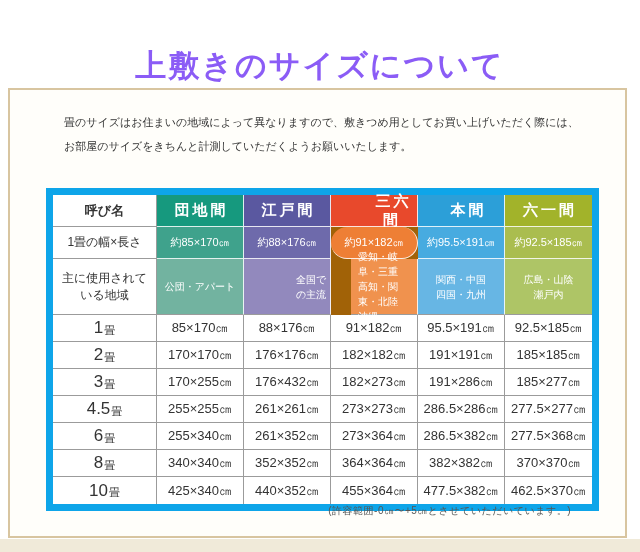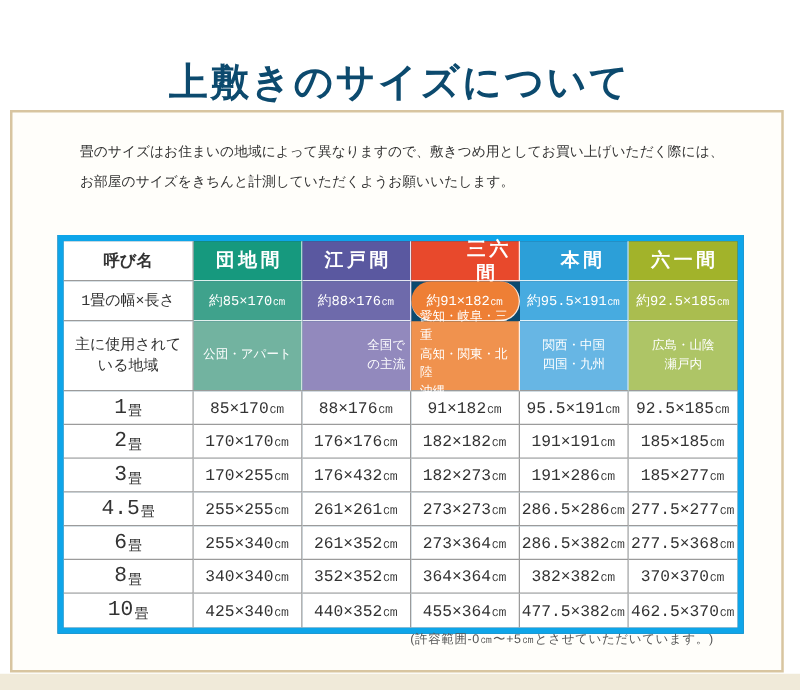--- a/index.html
+++ b/index.html
@@ -5,40 +5,39 @@
   html,body{margin:0;padding:0;}
   body{
     width:640px;height:552px;position:relative;background:#ffffff;
     font-family:"Liberation Sans","DejaVu Sans",sans-serif;
     overflow:hidden;
   }
   .page-title{
     position:absolute;top:24px;left:0;right:0;
     text-align:center;
     font-family:Liberation Sans, sans-serif;
-    font-size:31px;font-weight:600;color:#0c4a6e;letter-spacing:2px;
+    font-size:31px;font-weight:600;color:#8b5cf6;letter-spacing:2px;
   }
   .content-box{
     position:absolute;left:8px;top:88px;width:615px;height:446px;
     border:2px solid #d8c5a0;background:#fffefa;
   }
   .intro{
     position:absolute;top:110px;left:0;right:0;
     width:512px;margin:0 auto;
     font-size:11px;line-height:24px;color:#333;text-align:left;
   }
   .intro div{white-space:nowrap;}
   .size-table{
     position:absolute;left:46px;top:188px;
     display:grid;
     grid-template-columns:104px 87px 87px 87px 87px 87px;
     grid-template-rows:32px 32px 56px repeat(7,27px);
-    border:5px solid #0ea5e9;
-    background:#0c4a6e;
-    font-family:Liberation Mono, monospace;
+    border:7px solid #0ea5e9;
+    background:#a16207;
   }
   .cell{
     display:flex;align-items:center;justify-content:center;
     color:#333;background:#fff;box-sizing:border-box;
     border-right:1px solid #9b9b9b;border-bottom:1px solid #9b9b9b;
     text-align:center;
   }
   .colored{color:#fff;border-right-color:rgba(255,255,255,.85);border-bottom-color:rgba(255,255,255,.85);}
   .c-head{font-size:15px;font-weight:bold;letter-spacing:3px;text-indent:3px;}
   .c-width{font-size:11px;}
@@ -90,21 +89,21 @@
     <div class="cell rlabel">
       <span style="display: block;">主に使用されて</span>
       <span style="display: block;">いる地域</span>
     </div>
     <div class="cell colored c-region" style="background: rgb(114, 179, 160);">
       <span style="display: block;">公団・アパート</span>
     </div>
     <div class="cell colored c-region" style="background: rgb(146, 137, 189); padding-left: 48px;">
       <span style="display: block;">全国での主流</span>
     </div>
-    <div class="cell colored c-region align-left" style="background: rgb(240, 146, 78);">
+    <div class="cell colored c-region align-left" style="background: rgb(240, 146, 78); margin-left: 20px;">
       <span style="display: block;">愛知・岐阜・三重</span>
       <span style="display: block;">高知・関東・北陸</span>
       <span style="display: block;">沖縄</span>
     </div>
     <div class="cell colored c-region" style="background: rgb(103, 182, 228);">
       <span style="display: block;">関西・中国</span>
       <span style="display: block;">四国・九州</span>
     </div>
     <div class="cell colored c-region last-col" style="background: rgb(174, 197, 102);">
       <span style="display: block;">広島・山陰</span>

